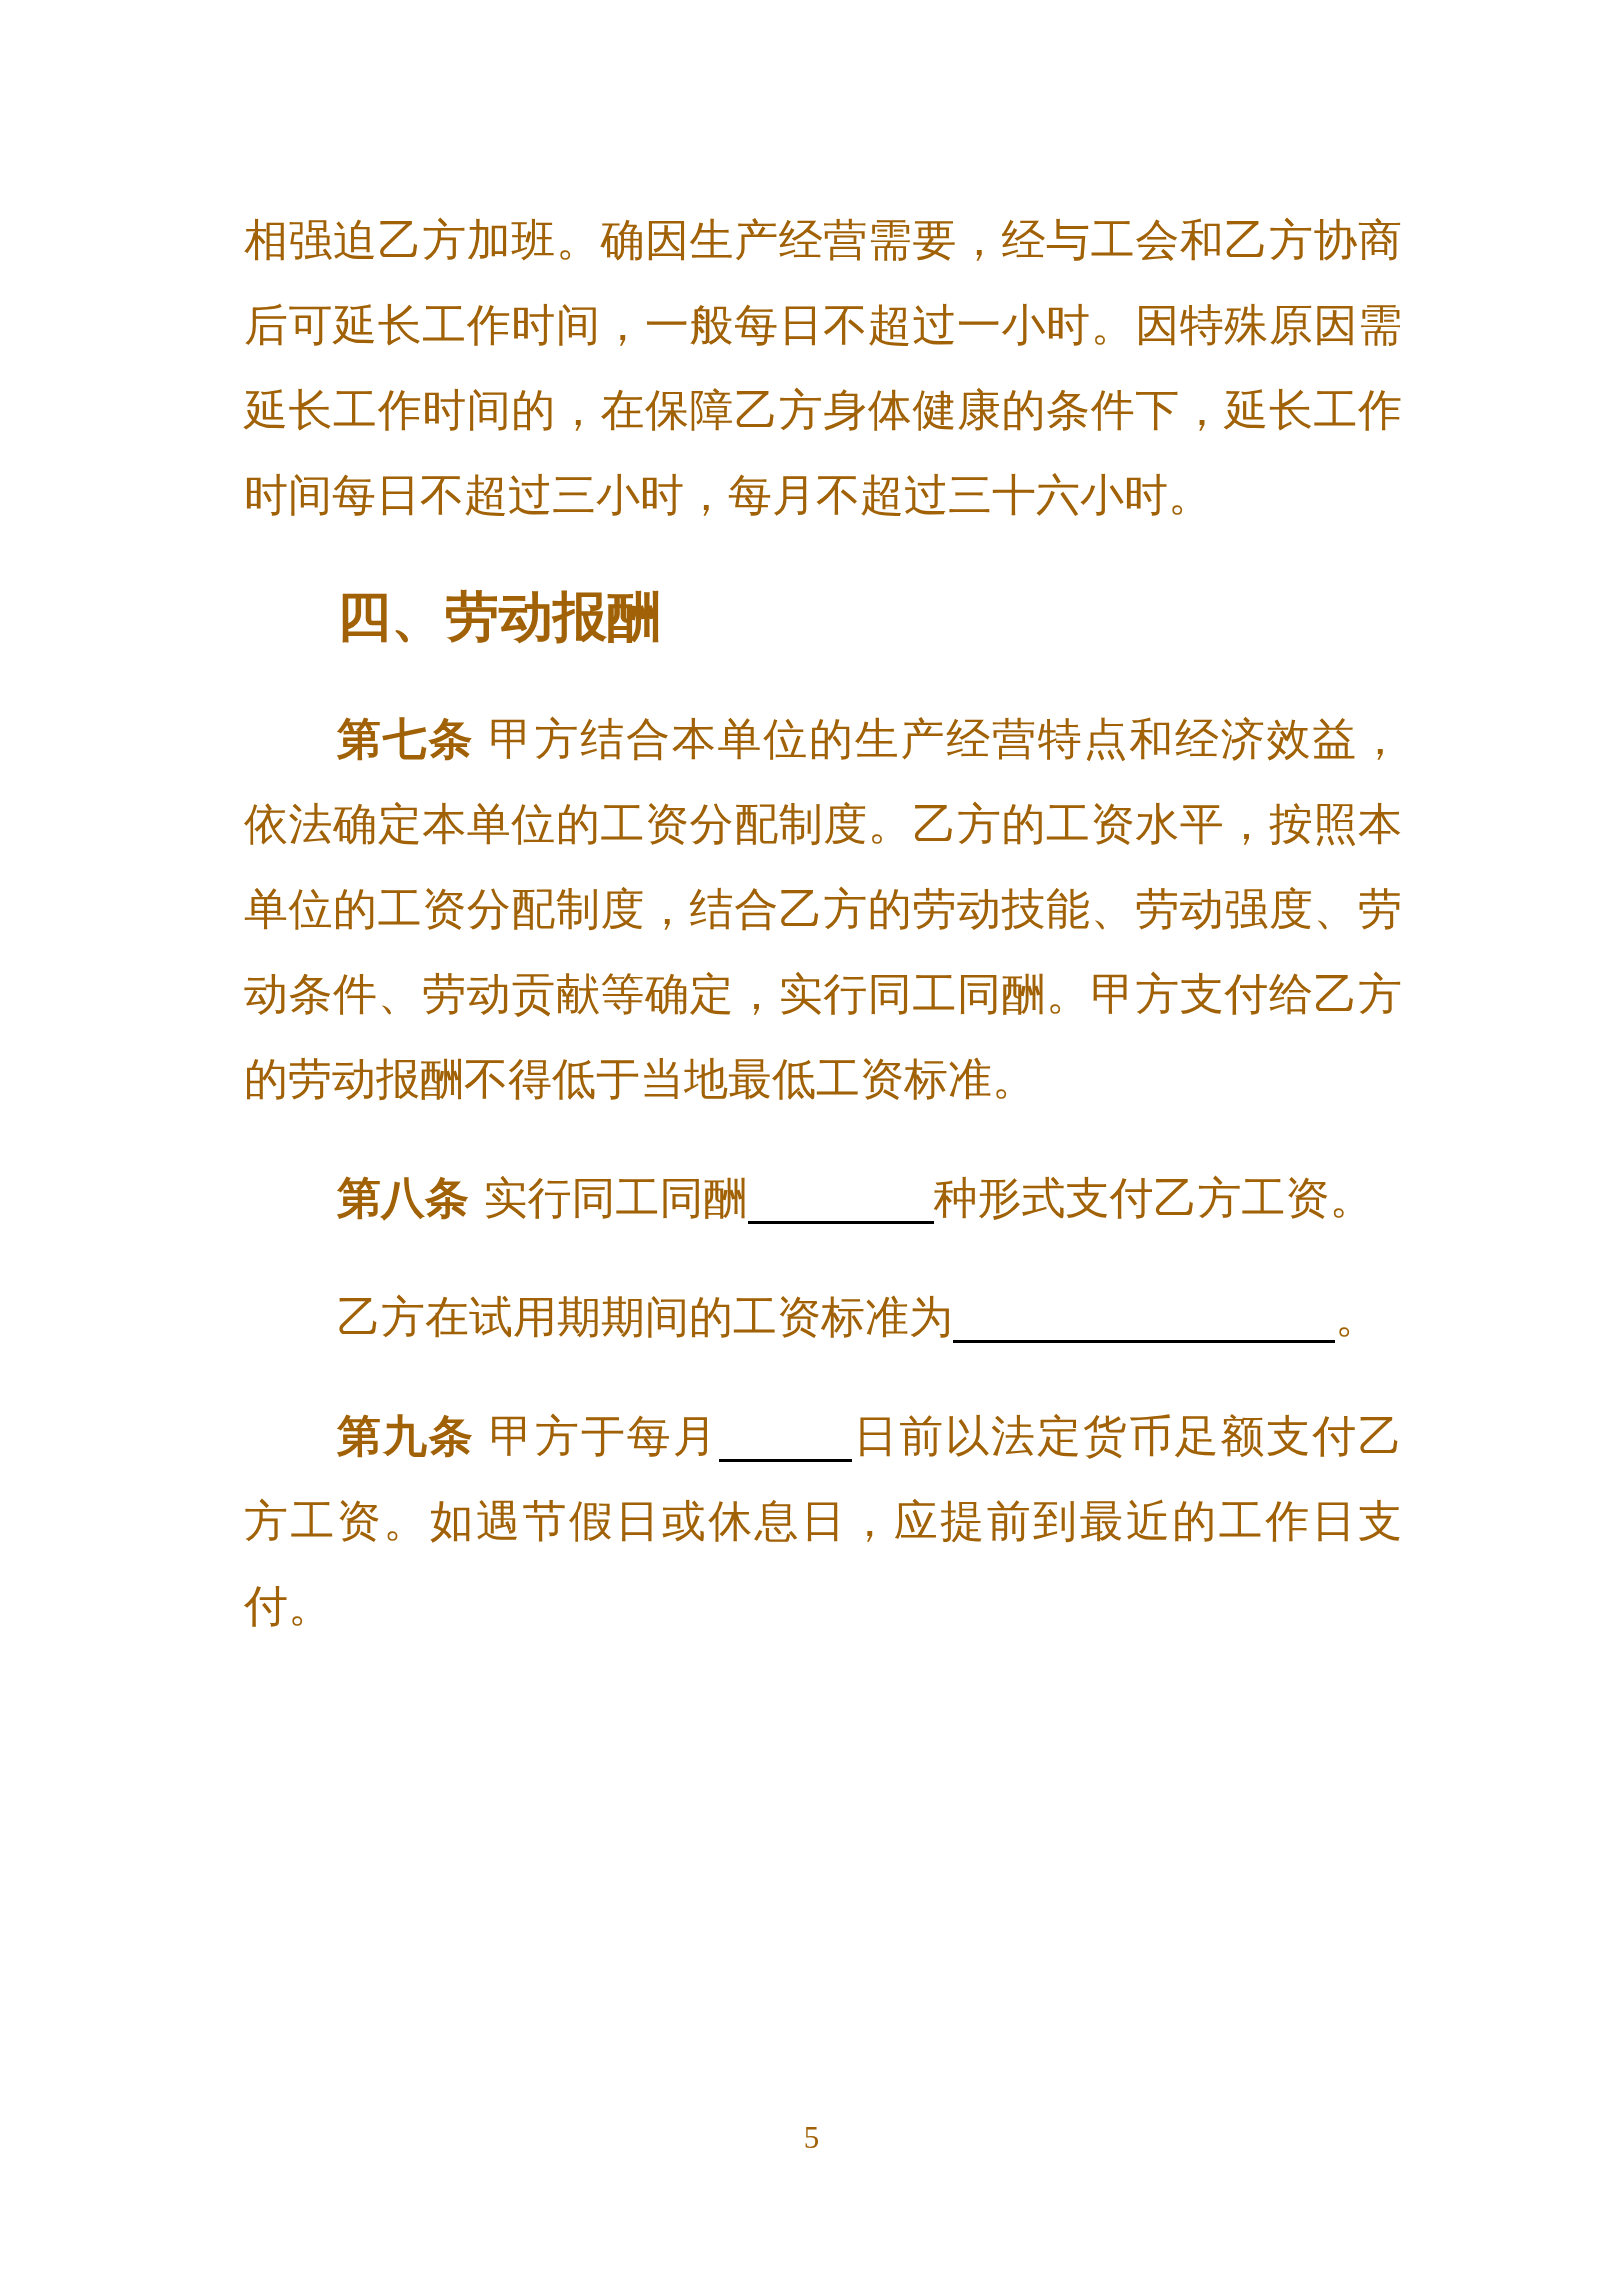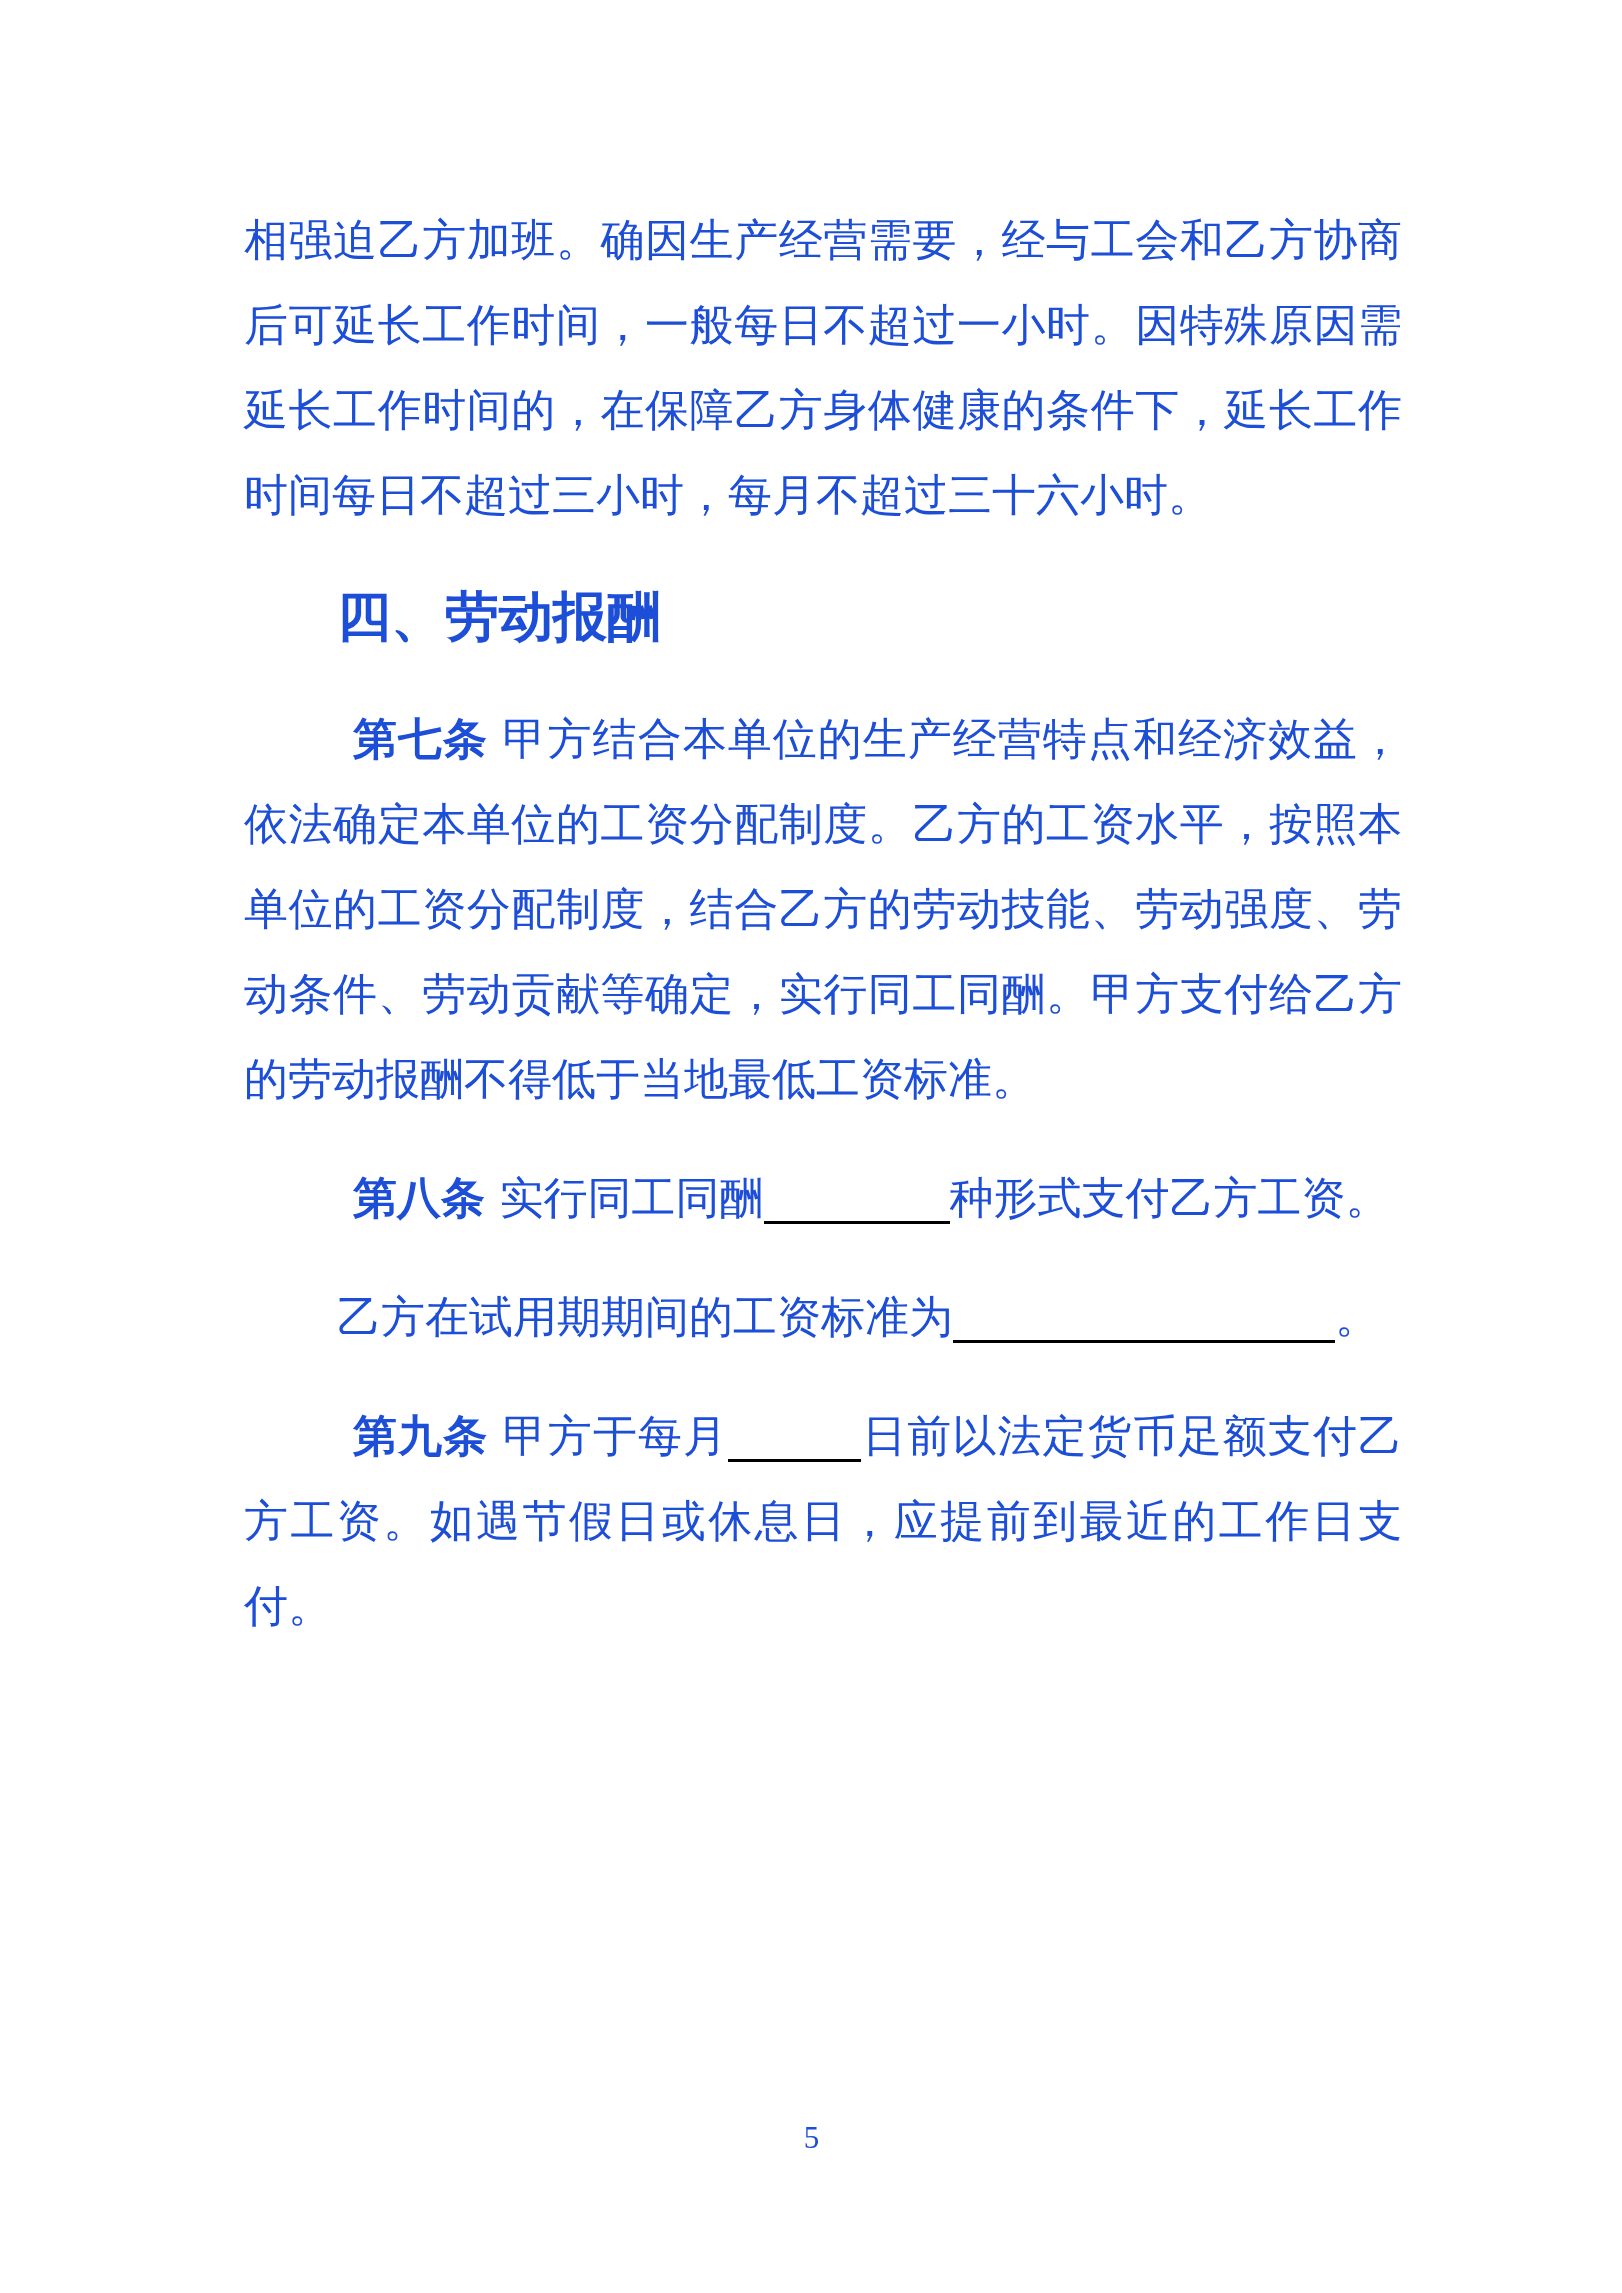--- a/index.html
+++ b/index.html
@@ -5,21 +5,21 @@
   html, body {
     margin: 0;
     padding: 0;
     background: #ffffff;
   }
   .page {
     position: relative;
     width: 1623px;
     height: 2294px;
     background: #ffffff;
-    color: #1d4ed8;
+    color: #a16207;
     font-family: "Liberation Serif", "DejaVu Serif", serif;
     box-sizing: border-box;
     padding: 198px 221px 0 244px;
     overflow: hidden;
   }
   .body-par {
     font-size: 44px;
     line-height: 85px;
     margin: 0 0 34px 0;
     text-align: justify;
@@ -30,21 +30,20 @@
   .section-heading {
     font-size: 54px;
     line-height: 91px;
     font-weight: bold;
     margin: 0 0 34px 0;
     text-indent: 93px;
   }
   .clause-label {
     font-weight: bold;
     margin-right: 14.5px;
-    margin-left: 16px;
   }
   .blank {
     display: inline-block;
     height: 9px;
     margin-bottom: -11px;
     border-bottom: 3.6px solid #000000;
   }
   .bk-a { width: 186px; }
   .bk-b { width: 164px; }
   .bk-c { width: 309px; }

